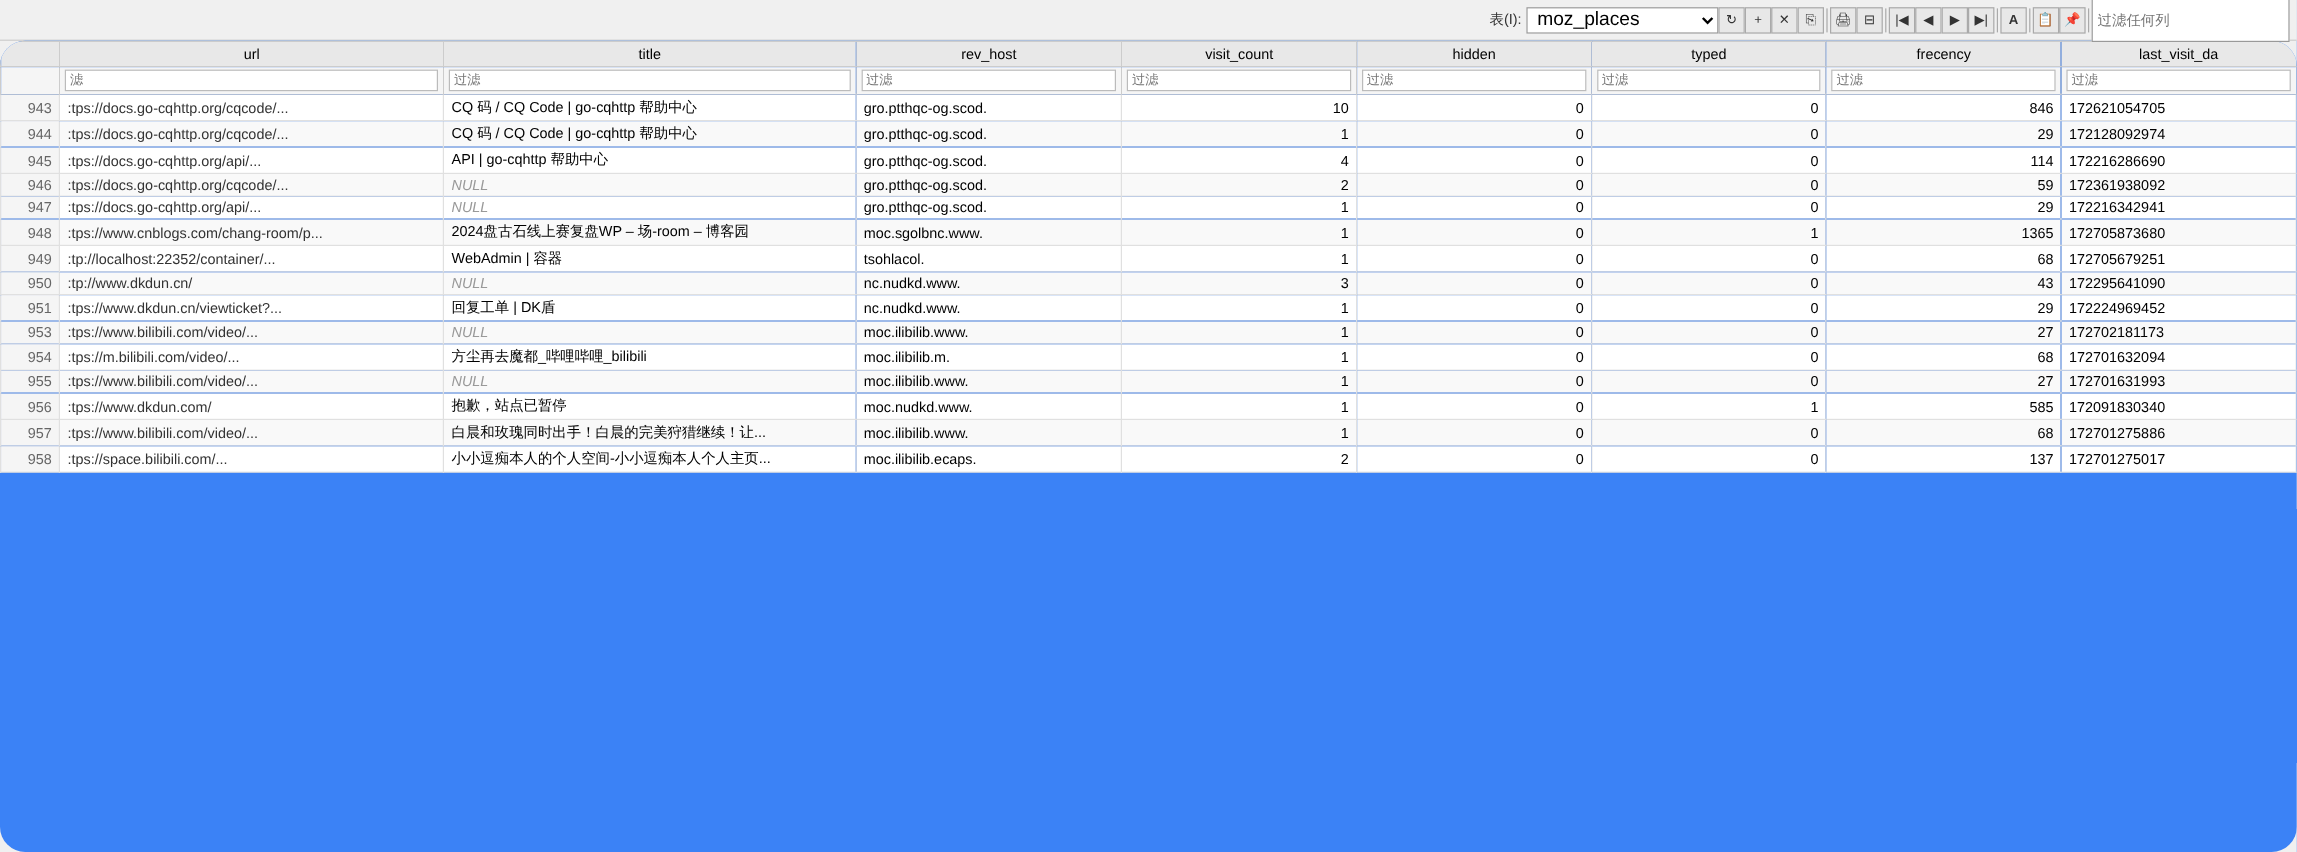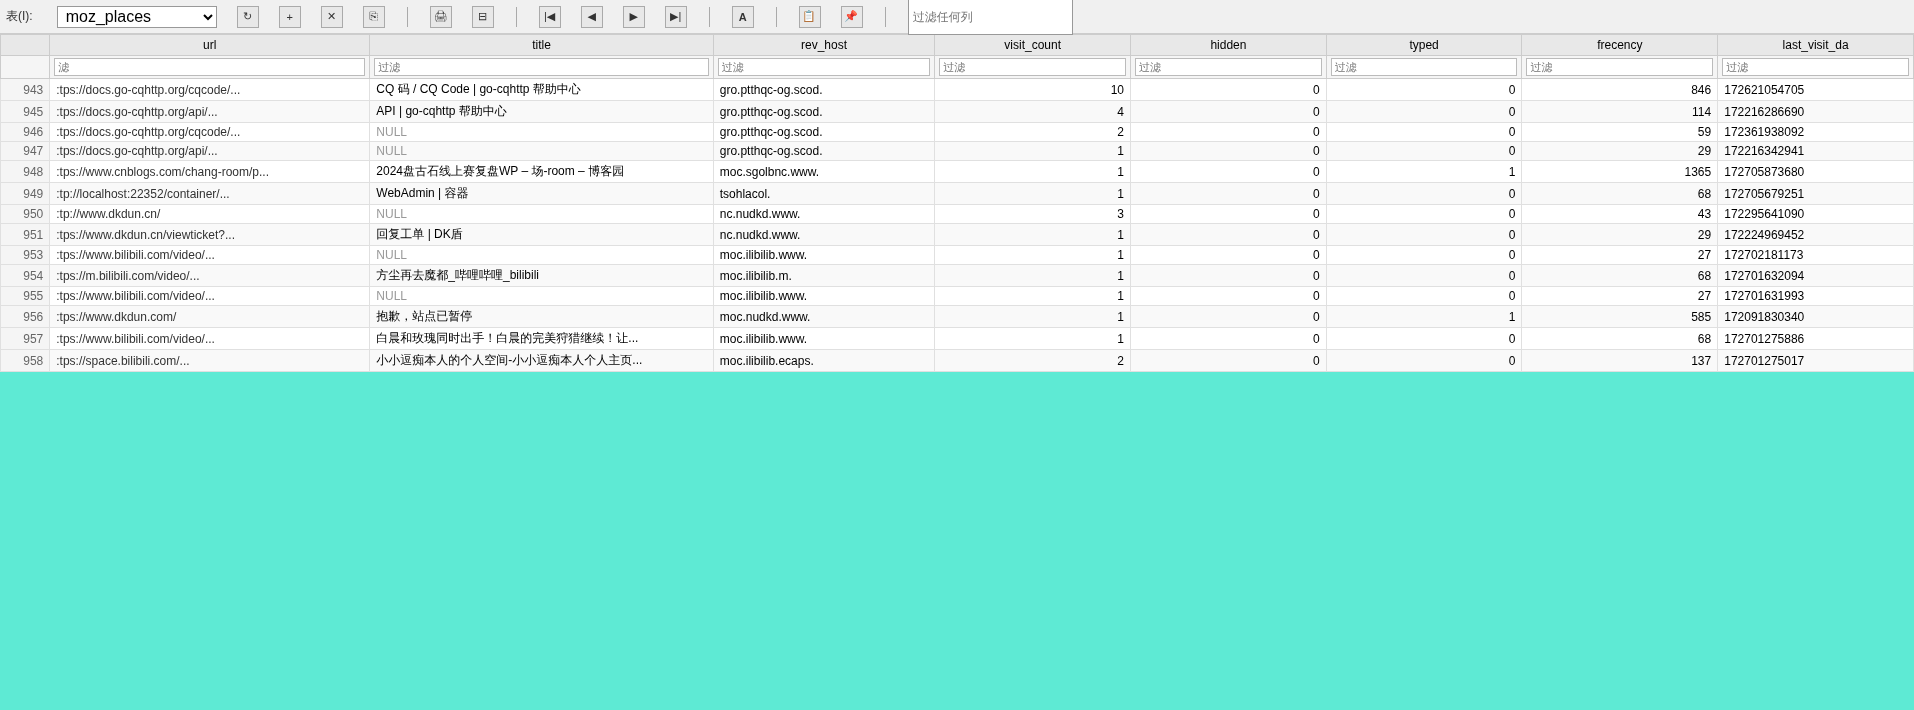--- a/index.html
+++ b/index.html
@@ -4,22 +4,23 @@
   <style>
     * { box-sizing: border-box; margin: 0; padding: 0; }
     body { font-family: 'Segoe UI', Arial, sans-serif; font-size: 12px; background: #f0f0f0; overflow: hidden; }
 
     .toolbar {
       display: flex;
       align-items: center;
       background: #f0f0f0;
       border-bottom: 1px solid #ccc;
       padding: 4px 6px;
-      gap: 20px;
+      gap: 0;
       height: 34px;
+      justify-content: flex-end;
     }
 
     .toolbar-label {
       font-size: 12px;
       color: #333;
       white-space: nowrap;
       margin-right: 4px;
     }
 
     .table-select {
@@ -57,21 +58,22 @@
       border: 1px solid #999;
       padding: 0 4px;
       min-width: 120px;
       color: #999;
       background: white;
     }
 
     .table-container {
       overflow: auto;
       height: calc(100vh - 34px);
-      background: #5eead4;
+      background: #3b82f6;
+      border-radius: 21px;
     }
 
     table {
       border-collapse: collapse;
       width: 100%;
       min-width: 1800px;
     }
 
     thead th {
       background: #e8e8e8;
@@ -119,20 +121,21 @@
       max-width: 50px;
     }
 
     td.num-col {
       text-align: right;
       min-width: 60px;
     }
 
     td.null-val {
       color: #999;
+      font-style: italic;
     }
 
     td.url-col {
       min-width: 260px;
       max-width: 300px;
       color: #333;
     }
 
     td.title-col {
       min-width: 220px;
@@ -223,20 +226,31 @@
           <td class="url-col">:tps://docs.go-cqhttp.org/cqcode/...</td>
           <td class="title-col">CQ 码 / CQ Code | go-cqhttp 帮助中心</td>
           <td class="revhost-col">gro.ptthqc-og.scod.</td>
           <td class="num-col">10</td>
           <td class="num-col">0</td>
           <td class="num-col">0</td>
           <td class="num-col">846</td>
           <td class="lastvisit-col">172621054705</td>
         </tr>
         <tr>
+          <td class="row-num">944</td>
+          <td class="url-col">:tps://docs.go-cqhttp.org/cqcode/...</td>
+          <td class="title-col">CQ 码 / CQ Code | go-cqhttp 帮助中心</td>
+          <td class="revhost-col">gro.ptthqc-og.scod.</td>
+          <td class="num-col">1</td>
+          <td class="num-col">0</td>
+          <td class="num-col">0</td>
+          <td class="num-col">29</td>
+          <td class="lastvisit-col">172128092974</td>
+        </tr>
+        <tr>
           <td class="row-num">945</td>
           <td class="url-col">:tps://docs.go-cqhttp.org/api/...</td>
           <td class="title-col">API | go-cqhttp 帮助中心</td>
           <td class="revhost-col">gro.ptthqc-og.scod.</td>
           <td class="num-col">4</td>
           <td class="num-col">0</td>
           <td class="num-col">0</td>
           <td class="num-col">114</td>
           <td class="lastvisit-col">172216286690</td>
         </tr>

